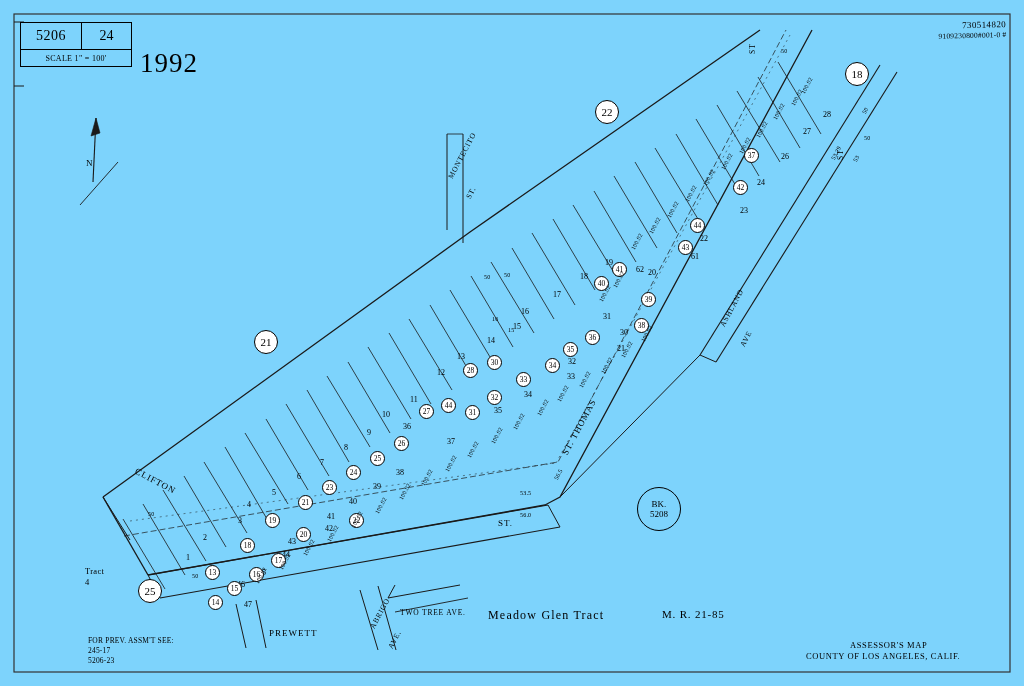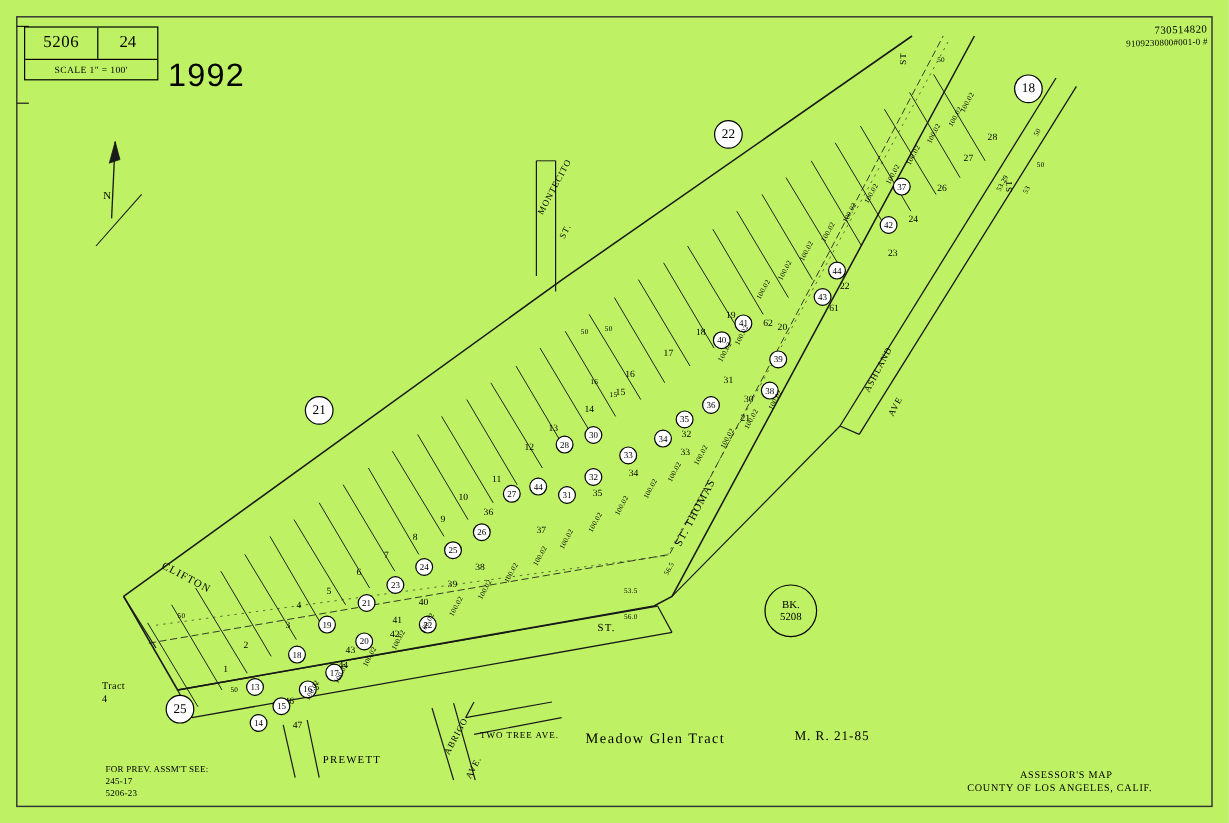--- a/index.html
+++ b/index.html
@@ -13,21 +13,21 @@
     font-family: "Liberation Serif", serif;
     color: #000;
     position: relative;
     overflow: hidden;
   }
   #map-root {
     position: absolute;
     left: 0; top: 0;
     width: 1024px;
     height: 686px;
-    background: #bef264;
+    background: #7dd3fc;
   }
   .abs { position: absolute; }
 
   
   .titleblock {
     left: 20px; top: 22px;
     width: 112px;
     border: 1.6px solid #000;
     box-sizing: border-box;
   }
@@ -50,21 +50,21 @@
   }
   .tb-scale {
     height: 16px;
     display: flex; align-items: center; justify-content: center;
     font-size: 8px;
     letter-spacing: 0.3px;
   }
   .year {
     left: 140px; top: 48px;
     font-size: 27px;
-    font-family: Liberation Sans, sans-serif;
+    font-family: Liberation Serif, serif;
     letter-spacing: 1px;
   }
 
   
   .stamp {
     right: 18px; top: 18px;
     text-align: right;
     font-size: 8px;
     font-family: "Liberation Serif", serif;
     line-height: 1.35;

